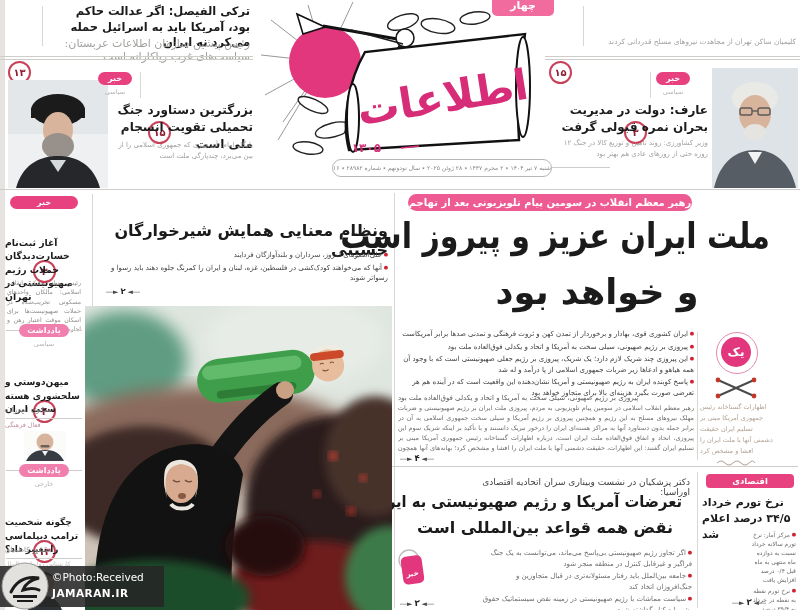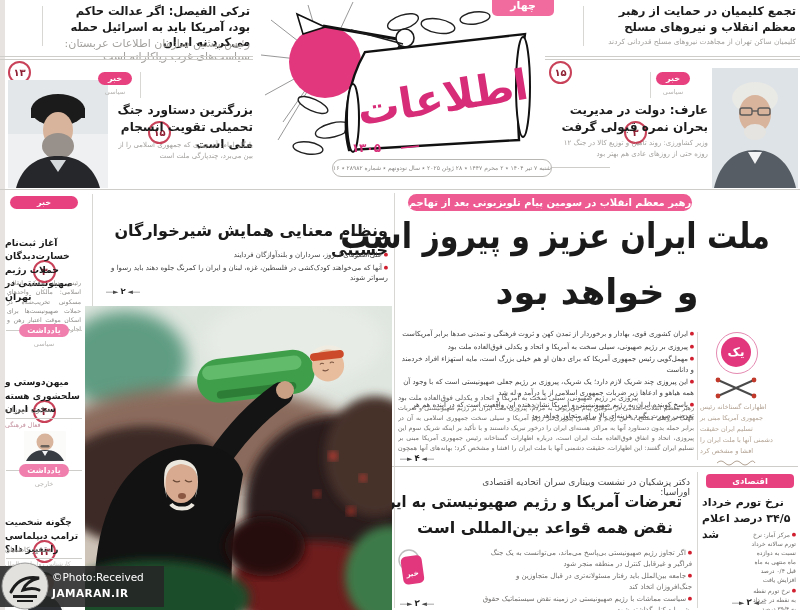--- a/index.html
+++ b/index.html
@@ -29,21 +29,20 @@
 </style>
 </head>
 <body>
 
 <div class="page">
 
   <div class="abs" style="left:0;top:0;width:5px;height:610px;background:#e6e3e0;"></div>
 
   <div class="circle-num" style="left:549px;top:13px;">۱۵</div>
   <div class="vrule" style="left:583px;top:6px;height:40px;"></div>
-  <div class="abs headline right" style="left:592px;top:4px;width:204px;font-size:11.5px;line-height:1.35;">تجمع کلیمیان در حمایت از رهبر معظم انقلاب و نیروهای مسلح</div>
   <div class="abs grey right" style="left:592px;top:37px;width:204px;font-size:7.3px;">کلیمیان ساکن تهران از مجاهدت نیروهای مسلح قدردانی کردند</div>
 
   <div class="circle-num" style="left:8px;top:13px;">۱۳</div>
   <div class="vrule" style="left:42px;top:6px;height:40px;"></div>
   <div class="abs headline right" style="left:50px;top:4px;width:200px;font-size:11.5px;line-height:1.35;">ترکی الفیصل: اگر عدالت حاکم بود، آمریکا باید به اسرائیل حمله می‌کرد نه ایران</div>
   <div class="abs grey right" style="left:50px;top:37px;width:200px;font-size:11px;">رئیس پیشین سازمان اطلاعات عربستان: سیاست‌های غرب ریاکارانه است</div>
 
   <div class="hrule" style="left:0;top:56px;width:800px;"></div>
   <div class="hrule" style="left:0;top:59px;width:800px;"></div>
 
@@ -163,21 +162,20 @@
   <div class="abs center" style="left:700px;top:402px;width:74px;font-size:6.5px;color:#b3a394;line-height:1.7;">اظهارات گستاخانه رئیس جمهوری آمریکا مبنی بر تسلیم ایران حقیقت دشمنی آنها با ملت ایران را افشا و مشخص کرد</div>
   <div class="abs" style="left:716px;top:452px;">
     <svg width="40" height="8" viewBox="0 0 40 8">
       <path d="M1,4 Q5,0 9,4 T17,4 T25,4 T33,4 T39,4" fill="none" stroke="#b3a394" stroke-width="1"></path>
     </svg>
   </div>
 
   <div class="abs" style="left:398px;top:329px;width:296px;">
     <div class="bullet">ایران کشوری قوی، بهادار و برخوردار از تمدن کهن و ثروت فرهنگی و تمدنی صدها برابر آمریکاست</div>
     <div class="bullet">پیروزی بر رژیم صهیونی، سیلی سخت به آمریکا و اتحاد و یکدلی فوق‌العاده ملت بود</div>
-    <div class="bullet">مهمل‌گویی رئیس جمهوری آمریکا که برای دهان او هم خیلی بزرگ است، مایه استهزاء افراد خردمند و داناست</div>
     <div class="bullet">این پیروزی چند شریک لازم دارد؛ یک شریک، پیروزی بر رژیم جعلی صهیونیستی است که با وجود آن همه هیاهو و ادعاها زیر ضربات جمهوری اسلامی از پا درآمد و له شد</div>
     <div class="bullet">پاسخ کوبنده ایران به رژیم صهیونیستی و آمریکا نشان‌دهنده این واقعیت است که در آینده هم هر تعرضی صورت بگیرد هزینه‌ای بالا برای متجاوز خواهد بود</div>
   </div>
   <div class="abs center" style="left:398px;top:394px;width:296px;font-size:7px;color:#5a5a5a;">پیروزی بر رژیم صهیونی، سیلی سخت به آمریکا و اتحاد و یکدلی فوق‌العاده ملت بود</div>
   <div class="abs justify" style="left:398px;top:404px;width:296px;height:48px;font-size:6.4px;color:#6e6c6a;line-height:1.55;overflow:hidden;">رهبر معظم انقلاب اسلامی در سومین پیام تلویزیونی به مردم، پیروزی ملت ایران بر رژیم صهیونیستی و ضربات مهلک نیروهای مسلح به این رژیم و همچنین پیروزی بر رژیم آمریکا و سیلی سخت جمهوری اسلامی به آن در برابر حمله بدون دستاورد آنها به مراکز هسته‌ای ایران را درخور تبریک دانستند و با تأکید بر اینکه شریک سوم این پیروزی، اتحاد و اتفاق فوق‌العاده ملت ایران است، درباره اظهارات گستاخانه رئیس جمهوری آمریکا مبنی بر تسلیم ایران گفتند: این اظهارات، حقیقت دشمنی آنها با ملت ایران را افشا و مشخص کرد؛ بهانه‌های آنها همچون هسته‌ای، موشکی و حقوق بشر در واقع برای پنهان کردن این واقعیت است که به کمتر از تسلیم ملت ایران راضی نمی‌شوند. البته ملت ایران همواره عزیز و پیروز است و هرگز چنین اتفاقی نخواهد افتاد...</div>
   <div class="pm" style="left:400px;top:453px;">
     <span>―◄</span><span class="n">۴</span><span>►―</span>
   </div>
 
   <div class="hrule" style="left:392px;top:466px;width:406px;"></div>

